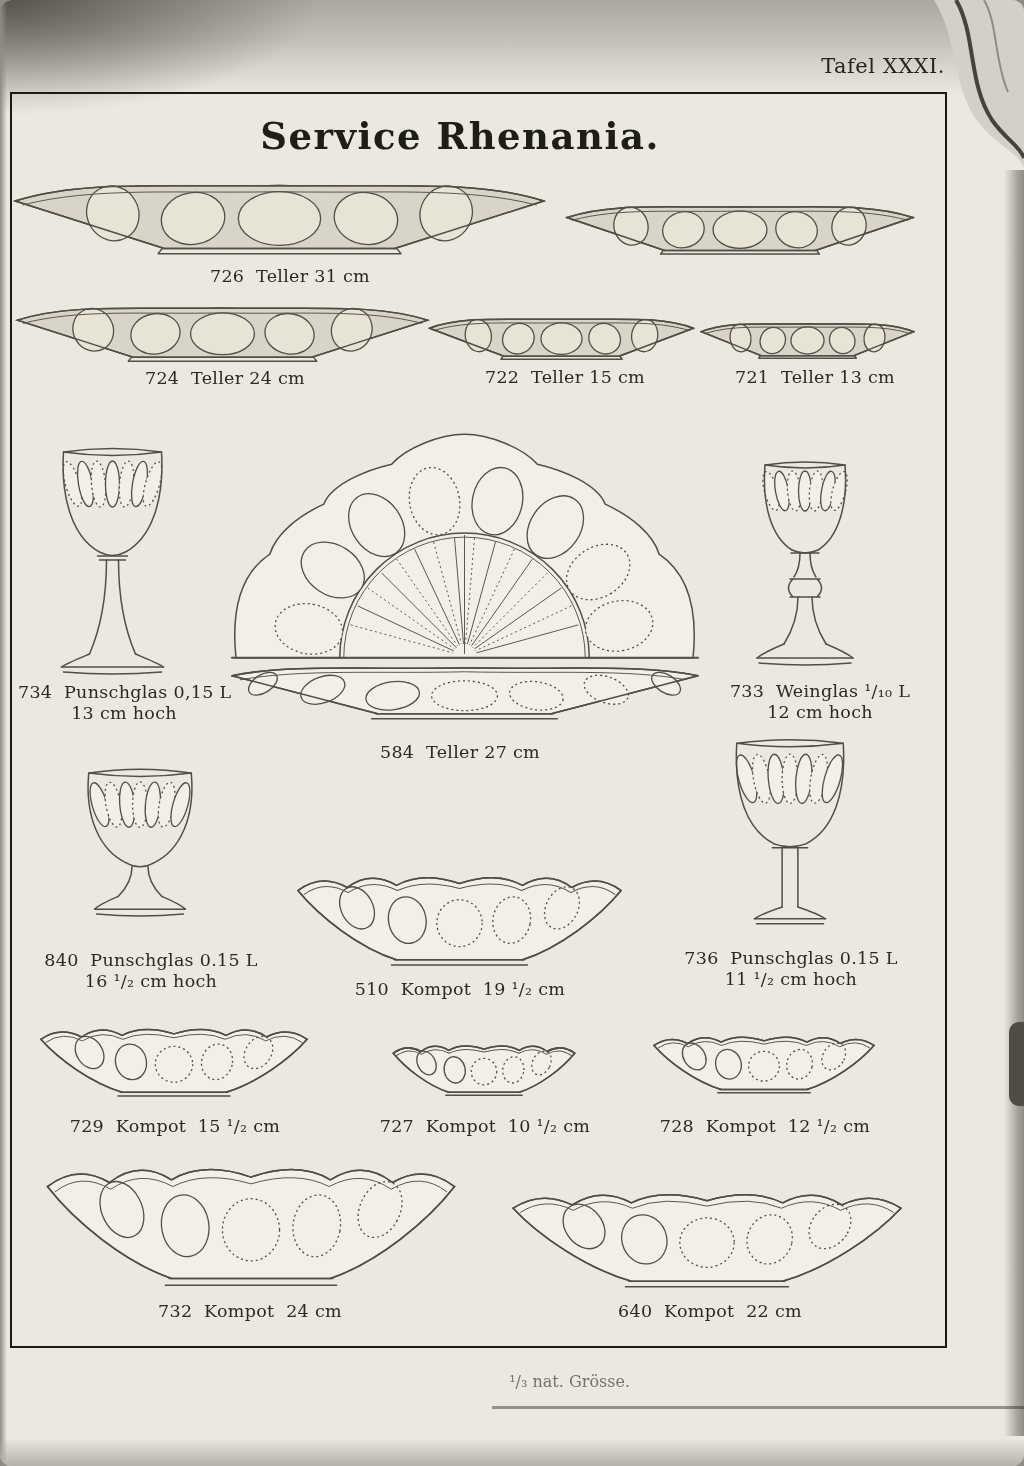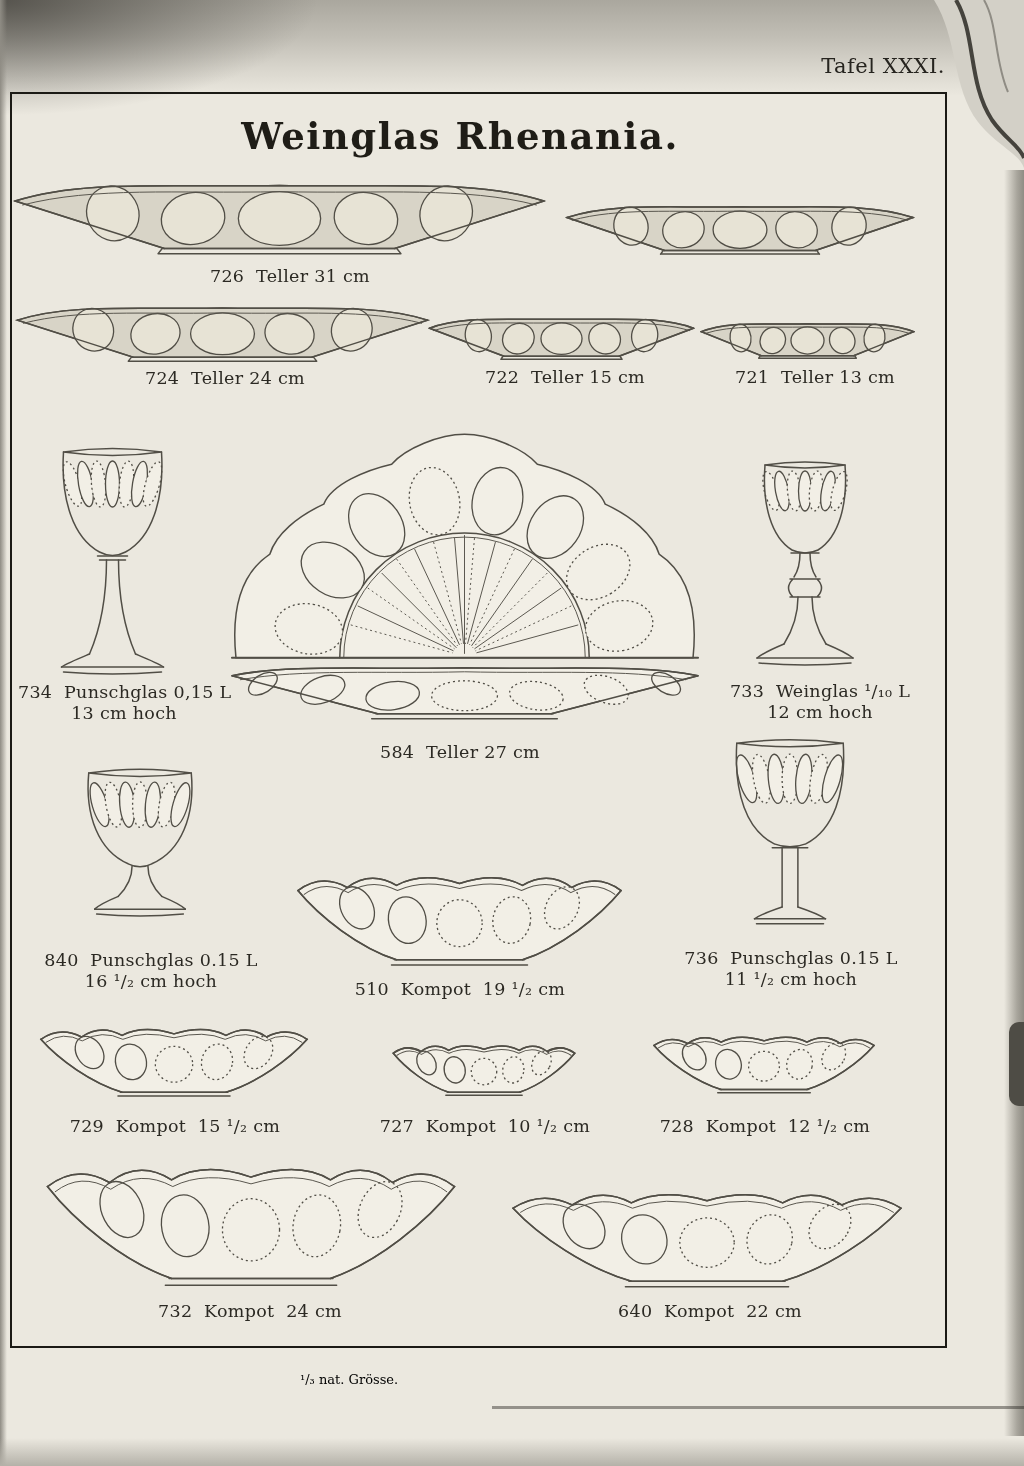--- a/index.html
+++ b/index.html
@@ -1,17 +1,17 @@
 <!DOCTYPE html>
 <html><head>
 <meta charset="utf-8">
 <style>
   html,body{margin:0;padding:0;background:#8e8b84;}
   .page{position:relative;width:1024px;height:1466px;margin:0 auto;overflow:hidden;
-        background:#ebe8df;font-family:"DejaVu Serif","Liberation Serif",serif;color:#26241f;}
+        background:#ebe8df;font-family:"DejaVu Serif","Liberation Serif",serif;color:#26241f;border-radius:12px;}
   
   .top-shade{position:absolute;left:0;top:0;width:100%;height:96px;
     background:linear-gradient(180deg,#aaa79e 0%,#c2bfb6 40%,#d9d6cd 72%,rgba(235,232,223,0) 100%);}
   .corner-dark{position:absolute;left:0;top:0;width:330px;height:120px;
     background:radial-gradient(ellipse at 0% 0%,rgba(50,48,43,.70),rgba(50,48,43,0) 68%);}
   .left-edge{position:absolute;left:0;top:0;width:7px;height:100%;
     background:linear-gradient(90deg,#8f8c84,rgba(235,232,223,0));}
   .right-strip{position:absolute;right:0;top:170px;bottom:30px;width:20px;
     background:linear-gradient(90deg,rgba(170,167,158,0),#a8a59c 65%,#8f8c84);}
   .notch{position:absolute;right:0;top:1022px;width:15px;height:84px;background:#4e4c45;border-radius:10px 0 0 10px;}
@@ -19,21 +19,21 @@
     background:linear-gradient(0deg,#b4b1a8,rgba(235,232,223,0));}
   .bottom-line{position:absolute;left:492px;top:1406px;width:532px;height:3px;background:rgba(42,40,35,.45);}
   .tear{position:absolute;right:0;top:0;width:118px;height:200px;}
   
   .frame{position:absolute;left:10px;top:92px;width:933px;height:1252px;border:2.5px solid #1b1a15;}
   .tafel{position:absolute;left:735px;top:54px;width:210px;text-align:right;font-size:21px;letter-spacing:.5px;color:#26241f;}
   .title{position:absolute;left:210px;top:114px;width:500px;text-align:center;
     font-size:37px;font-weight:bold;letter-spacing:1.5px;color:#1f1d17;}
   .cap{position:absolute;text-align:center;font-size:17.5px;line-height:1.18;white-space:pre;
     letter-spacing:.3px;color:#2b2923;}
-  .footer{position:absolute;left:300px;top:1372px;width:330px;text-align:left;font-size:13px;color:#000000;}
+  .footer{position:absolute;left:300px;top:1372px;width:330px;text-align:right;font-size:16px;color:#737373;}
   .fig{position:absolute;}
   
   svg *{vector-effect:non-scaling-stroke;}
   .ln{fill:none;stroke:#514e46;stroke-width:1.5;stroke-linecap:round;}
   .ln2{fill:none;stroke:#514e46;stroke-width:2.1;stroke-linecap:round;}
   .thin{fill:none;stroke:#5a574f;stroke-width:1;}
   .ov{fill:var(--ofill,#f2efe6);stroke:#514e46;stroke-width:1.3;}
   .body{stroke:#514e46;stroke-width:1.5;fill:var(--pfill,#f2efe6);}
   .dot{stroke-dasharray:2 3;}
   .fig-shaded{--pfill:#d8d4c7;--ofill:#e7e3d5;}
@@ -80,21 +80,21 @@
         <path class="ln" d="M6,30 Q30,13 56,27 Q80,10 106,25 Q132,11 170,23 Q208,11 234,25 Q260,10 284,27 Q310,13 334,30"></path>
         <path class="thin" d="M12,34 Q33,19 57,32 Q81,17 107,30 Q133,18 170,28 Q207,18 233,30 Q259,17 283,32 Q307,19 328,34"></path>
         <path class="ln" d="M6,30 C28,56 68,86 106,98 M334,30 C312,56 272,86 234,98"></path>
         <path class="ln" d="M104,98 L236,98 M101,103 L239,103"></path>
       </g>
     </defs>
   </svg>
 
   <div class="frame"></div>
   <div class="tafel">Tafel XXXI.</div>
-  <div class="title">Weinglas Rhenania.</div>
+  <div class="title">Service Rhenania.</div>
 
   <div class="fig fig-shaded" style="left:12px;top:170px">
     <svg width="535" height="95" viewBox="0 0 520 92" preserveAspectRatio="none">
         <use href="#sym-plate"></use>
       </svg>
   </div>
   <div class="cap" style="left:130px;top:266px;width:320px">726  Teller 31 cm</div>
 
   <div class="fig fig-shaded" style="left:565px;top:196px">
     <svg width="350" height="66" viewBox="0 0 520 92" preserveAspectRatio="none">

